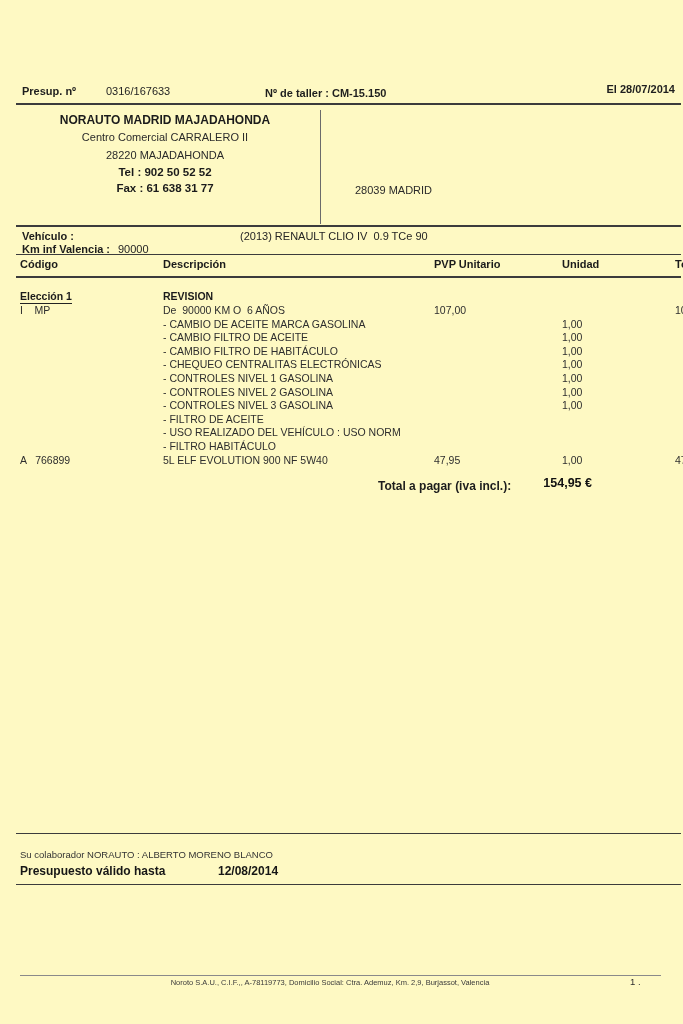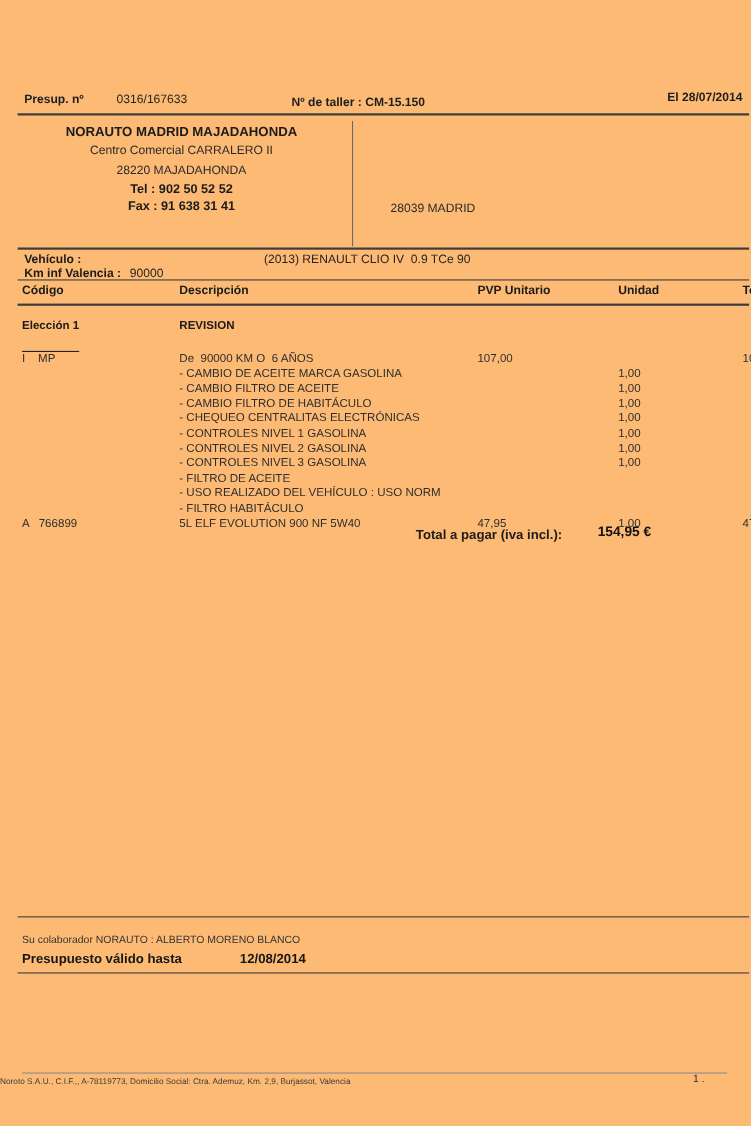--- a/index.html
+++ b/index.html
@@ -5,21 +5,21 @@
   * { margin:0; padding:0; box-sizing:border-box; }
   html,body { background:#ffffff; }
   body {
     font-family:"Liberation Sans","DejaVu Sans",sans-serif;
     color:#222;
     -webkit-font-smoothing:antialiased;
   }
   .page {
     position:relative;
     width:683px; height:1024px;
-    background:#fdba74;
+    background:#fef9c3;
     overflow:hidden;
   }
   .abs { position:absolute; }
   .hr { position:absolute; background:#3c3c3c; left:16px; right:2px; height:1px; }
   .hr.thick { height:2px; }
   .hr.light { background:#8a8a8a; }
 
   
   .hdr-label { font-size:11px; font-weight:bold; color:#1e1e1e; }
   .hdr-val   { font-size:11px; color:#242424; }
@@ -46,54 +46,54 @@
   }
   .thead { position:absolute; left:20px; top:258px; }
   .thead span { font-size:11px; font-weight:bold; color:#1b1b1b; }
   .cell-r { text-align:left; }
   #items { position:absolute; left:20px; top:290px; }
   .item-row { min-height:13.6px; align-items:start; }
   .item-row span {
     font-size:10.5px; color:#2e2e2e; line-height:13.6px;
     white-space:pre; overflow:visible;
   }
-  .item-row .code-underline { font-weight:bold; border-bottom:1.5px solid #222; padding-bottom:17px; display:inline-block; line-height:12px; }
+  .item-row .code-underline { font-weight:bold; border-bottom:1.5px solid #222; padding-bottom:1px; display:inline-block; line-height:12px; }
   .item-row.bold span { font-weight:bold; color:#1b1b1b; }
 
   
   .total-label { left:378px; top:479px; font-size:12px; font-weight:bold; color:#1d1d1d; }
   .total-value { left:462px; top:476px; width:130px; text-align:right; font-size:12.5px; font-weight:bold; color:#111; }
 
   
   .collab { left:20px; top:849px; font-size:9.5px; color:#333; }
   .valid-label { left:20px; top:864px; font-size:12px; font-weight:bold; color:#161616; }
   .valid-date  { left:218px; top:864px; font-size:12px; font-weight:bold; color:#161616; }
 
   
-  .footer-text { left:0; top:978px; width:660px; font-size:7.5px; color:#3a3a3a; }
+  .footer-text { left:0; top:978px; width:660px; text-align:center; font-size:7.5px; color:#3a3a3a; }
   .page-num { left:630px; top:976px; font-size:9.5px; color:#2d2d2d; }
 </style>
 </head>
 <body>
 
 <div class="page">
 
   <span class="abs hdr-label" style="left:22px; top:85px;">Presup. nº</span>
   <span class="abs hdr-val" style="left:106px; top:85px;">0316/167633</span>
   <span class="abs hdr-label" style="left:265px; top:87px;">Nº de taller : CM-15.150</span>
   <span class="abs hdr-label" style="right:8px; top:83px;">El 28/07/2014</span>
 
   <div class="hr thick" style="top:103px;"></div>
 
   <div class="abs dealer-left">
     <div class="dealer-name">NORAUTO MADRID MAJADAHONDA</div>
     <div class="dealer-line">Centro Comercial CARRALERO II</div>
     <div class="dealer-line" style="margin-top:2px;">28220  MAJADAHONDA</div>
     <div class="dealer-tel">Tel : 902 50 52 52</div>
-    <div class="dealer-tel">Fax : 91 638 31 41</div>
+    <div class="dealer-tel">Fax : 61 638 31 77</div>
   </div>
   <div class="vdivider"></div>
   <span class="abs dealer-city">28039 MADRID</span>
 
   <div class="hr thick" style="top:225px;"></div>
 
   <span class="abs veh-label" style="left:22px; top:230px;">Vehículo :</span>
   <span class="abs veh-val" style="left:240px; top:230px;">(2013) RENAULT CLIO IV  0.9 TCe 90</span>
   <span class="abs veh-label" style="left:22px; top:243px;">Km inf Valencia :</span>
   <span class="abs veh-val" style="left:118px; top:243px;">90000</span>

